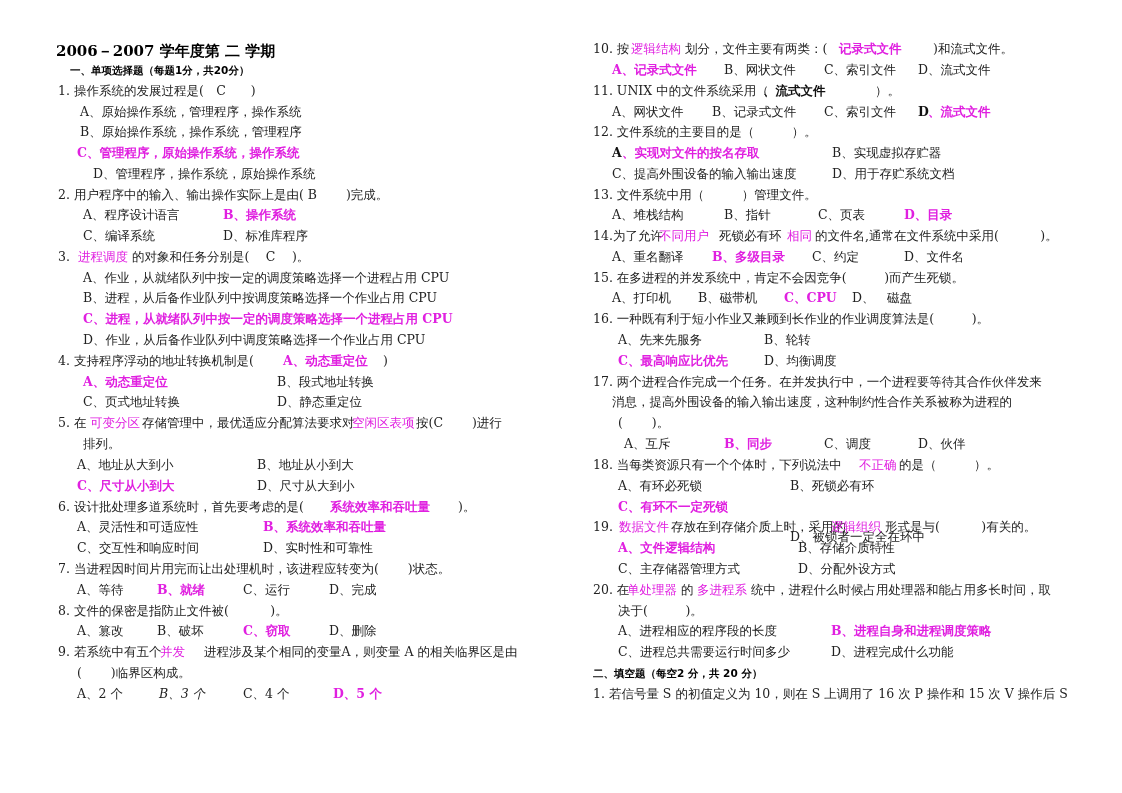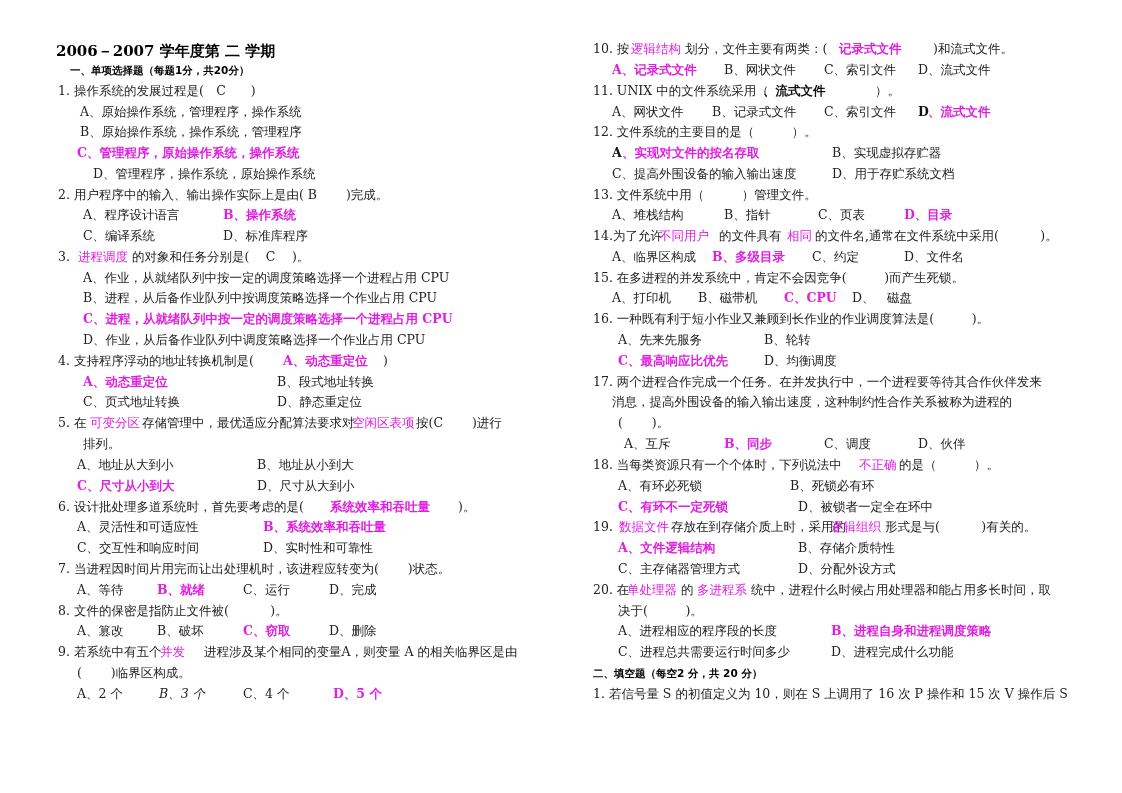--- a/index.html
+++ b/index.html
@@ -187,26 +187,26 @@
       </div>
       <div class="line" style="left: 612px; top: 207px;">
         <span class="seg" style="left: 0px;">A、堆栈结构</span>
         <span class="seg" style="left: 112px;">B、指针</span>
         <span class="seg" style="left: 206px;">C、页表</span>
         <span class="seg hl b" style="left: 292px;">D、目录</span>
       </div>
       <div class="line" style="left: 593px; top: 228px;">
         <span class="seg" style="left: 0px;">14.为了允许</span>
         <span class="seg hl" style="left: 66px;">不同用户</span>
-        <span class="seg" style="left: 126px;">的文件具有</span>
+        <span class="seg" style="left: 126px;">死锁必有环</span>
         <span class="seg hl" style="left: 194px;">相同</span>
         <span class="seg" style="left: 222px;">的文件名,通常在文件系统中采用(　　　 )。</span>
       </div>
       <div class="line" style="left: 612px; top: 249px;">
-        <span class="seg" style="left: 0px;">A、临界区构成</span>
+        <span class="seg" style="left: 0px;">A、重名翻译</span>
         <span class="seg hl b" style="left: 100px;">B、多级目录</span>
         <span class="seg" style="left: 200px;">C、约定</span>
         <span class="seg" style="left: 292px;">D、文件名</span>
       </div>
       <div class="line" style="left: 593px; top: 270px;">
         <span class="seg" style="left: 0px;">15. 在多进程的并发系统中，肯定不会因竞争(　　　)而产生死锁。</span>
       </div>
       <div class="line" style="left: 612px; top: 290px;">
         <span class="seg" style="left: 0px;">A、打印机</span>
         <span class="seg" style="left: 86px;">B、磁带机</span>
@@ -243,21 +243,21 @@
         <span class="seg" style="left: 0px;">18. 当每类资源只有一个个体时，下列说法中</span>
         <span class="seg hl" style="left: 266px;">不正确</span>
         <span class="seg" style="left: 306px;">的是（　　　）。</span>
       </div>
       <div class="line" style="left: 618px; top: 478px;">
         <span class="seg" style="left: 0px;">A、有环必死锁</span>
         <span class="seg" style="left: 172px;">B、死锁必有环</span>
       </div>
       <div class="line" style="left: 618px; top: 499px;">
         <span class="seg hl b" style="left: 0px;">C、有环不一定死锁</span>
-        <span class="seg" style="left: 180px;">D、被锁者一定全在环中</span>
+        <span class="seg" style="left: 172px; margin-top: 30px;">D、被锁者一定全在环中</span>
       </div>
       <div class="line" style="left: 593px; top: 519px;">
         <span class="seg" style="left: 0px;">19. </span>
         <span class="seg hl" style="left: 26px;">数据文件</span>
         <span class="seg" style="left: 78px;">存放在到存储介质上时，采用的</span>
         <span class="seg hl" style="left: 238px;">逻辑组织</span>
         <span class="seg" style="left: 292px;">形式是与(　　　 )有关的。</span>
       </div>
       <div class="line" style="left: 618px; top: 540px;">
         <span class="seg hl b" style="left: 0px;">A、文件逻辑结构</span>

